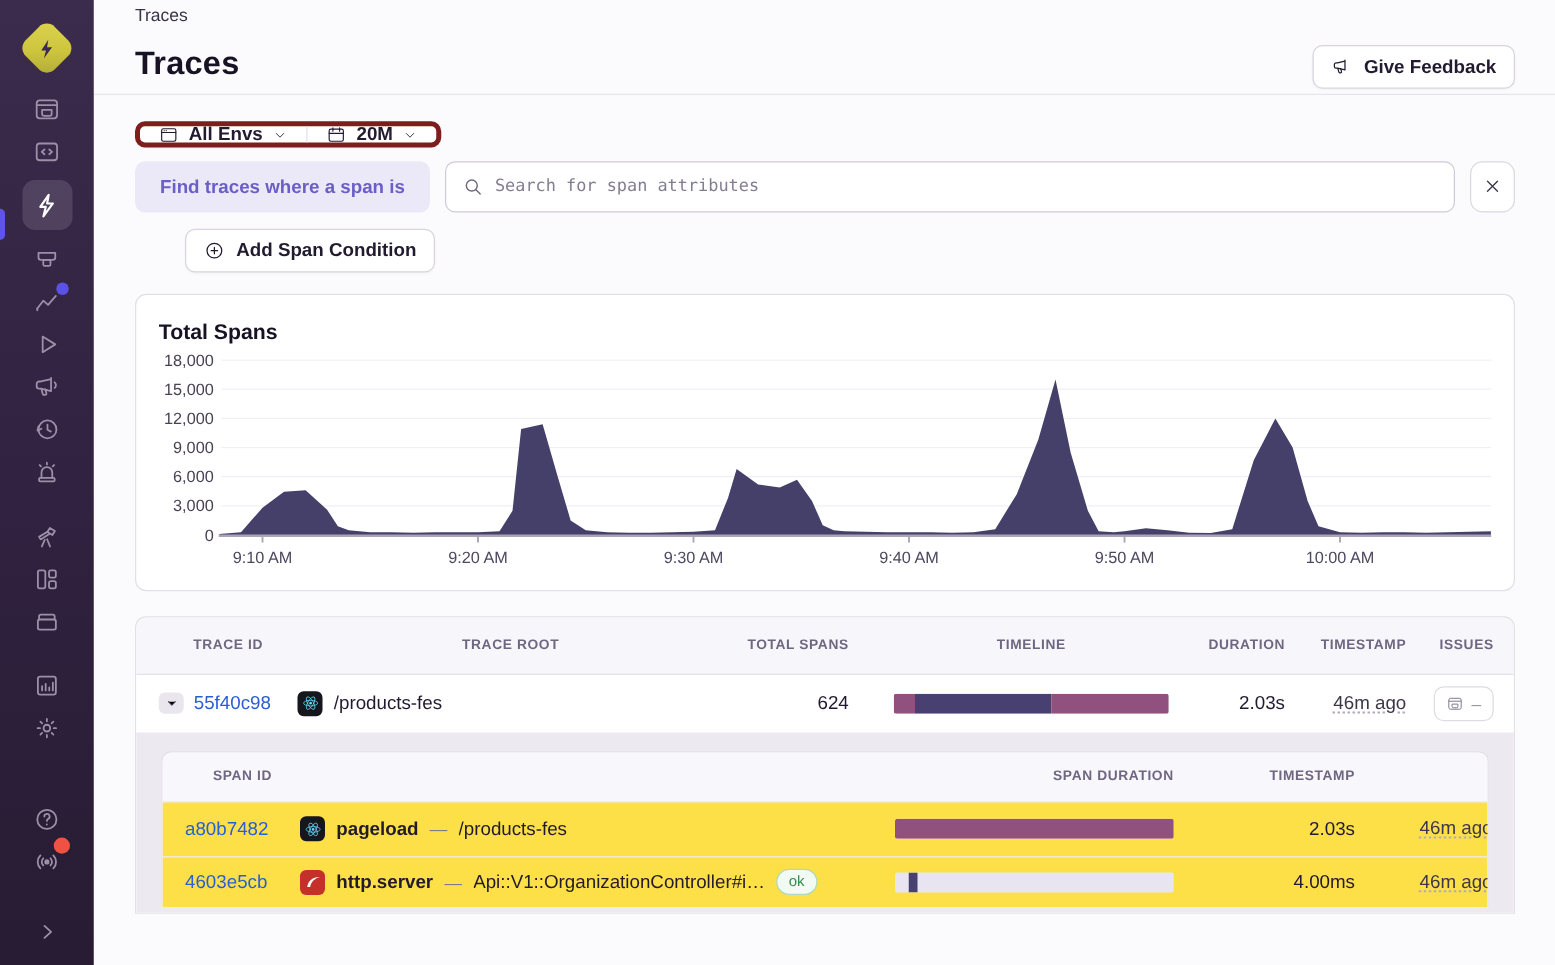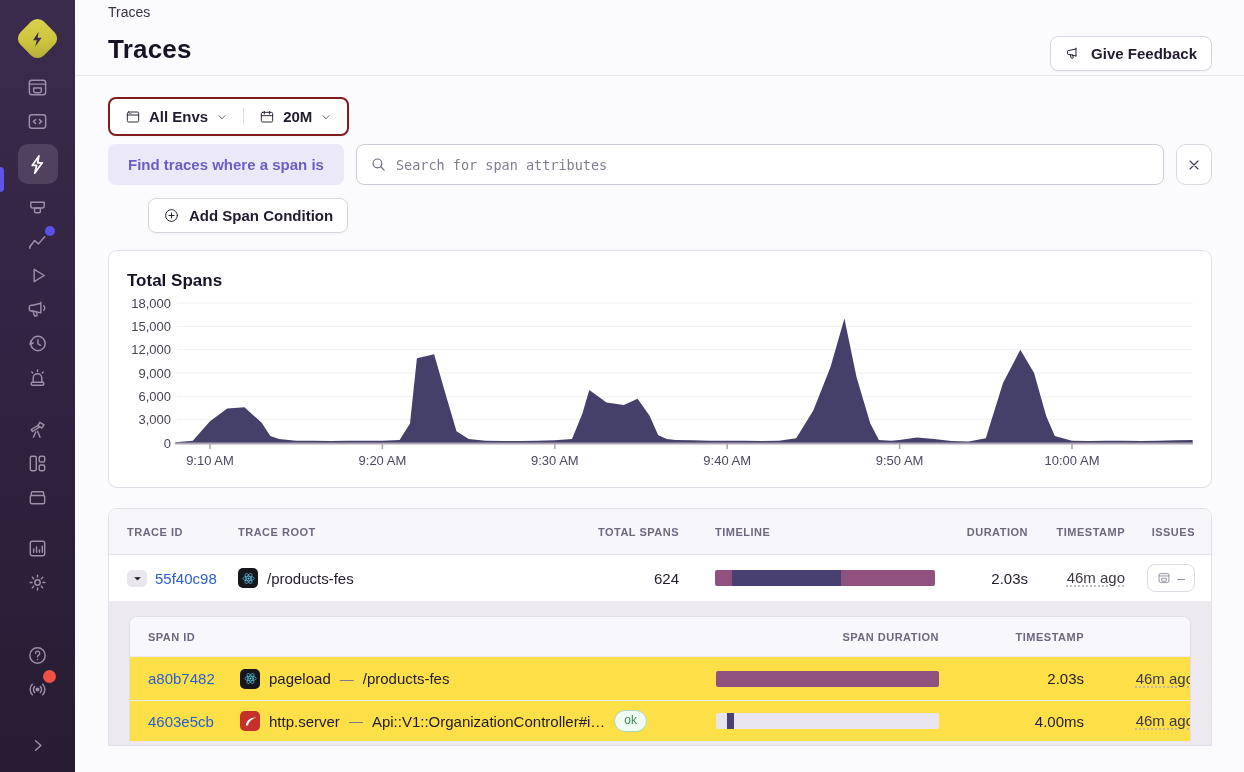--- a/index.html
+++ b/index.html
@@ -35,21 +35,21 @@
   .breadcrumb { font-size:14px; color:#3A3348; padding-top:4px; display:inline-block; cursor:pointer; }
   .page-title { font-size:26px; font-weight:700; color:#181225; margin-top:13px; letter-spacing:.2px; }
   .feedback-btn { position:absolute; right:32px; top:36px; height:35px; display:inline-flex; align-items:center; gap:9px;
     background:#fff; border:1px solid #D9D4DF; border-radius:8px; padding:0 14px; font-size:15px; font-weight:700; color:#221A2E;
     cursor:pointer; box-shadow:0 1px 2px rgba(40,30,60,.04); }
   .feedback-btn svg { stroke:#221A2E; fill:none; stroke-width:1.4; stroke-linecap:round; stroke-linejoin:round; }
 
   .content { padding:21px 32px 0 33px; }
 
   
-  .filter-bar { display:inline-flex; height:39px; background:#fff; border:2px solid #7f1d1d; border-radius:8px;
+  .filter-bar { display:inline-flex; height:21px; background:#fff; border:4px solid #7f1d1d; border-radius:8px;
     box-shadow:0 1px 2px rgba(40,30,60,.04); overflow:hidden;align-items:center; }
   .filter-seg { display:inline-flex; align-items:center; gap:8px; padding:0 15px; cursor:pointer; font-size:15px; font-weight:700; color:#221A2E; }
   .filter-seg + .filter-seg { border-left:1px solid #E3DFE8; }
   .filter-seg svg { stroke:#221A2E; fill:none; stroke-width:1.4; stroke-linecap:round; stroke-linejoin:round; }
   .chev { stroke:#221A2E; fill:none; stroke-width:1.8; stroke-linecap:round; stroke-linejoin:round; }
 
   
   .query-row { display:flex; align-items:stretch; margin-top:8px; gap:12px; }
   .where-chip { display:flex; align-items:center; background:#EBE8F7; border-radius:8px; padding:0 20px;
     color:#6A5EC7; font-size:15px; font-weight:700; white-space:nowrap; }
@@ -72,21 +72,21 @@
   .chart-card { margin-top:17px; background:#fff; border:1px solid #E3DFE8; border-radius:9px; height:238px; position:relative; }
   .chart-title { font-size:17px; font-weight:700; color:#181225; padding:20px 0 0 18px; }
   #spans-chart { position:absolute; left:16px; top:42px; }
   #spans-chart text.tick { font-family:"Liberation Sans",sans-serif; font-size:13px; fill:#494254; }
   #spans-chart text.xtick { font-family:"Liberation Sans",sans-serif; font-size:13px; fill:#4E4860; }
 
   
   .table-card { margin-top:20px; background:#fff; border:1px solid #E3DFE8; border-radius:9px 9px 0 0; overflow:hidden; }
   .trow { display:grid; grid-template-columns:111px 341px 100px 36px 220px 93px 97px 70px; align-items:center; padding:0 18px; }
   .thead { height:46px; background:#F7F6FA; border-bottom:1px solid #E5E1EA; }
-  .th { font-size:11px; font-weight:700; letter-spacing:.5px; color:#6F6781; text-transform:uppercase; }
+  .th { font-size:11px; font-weight:700; letter-spacing:.5px; color:#6F6781; text-transform:uppercase;text-align:center; }
   .r { text-align:right; }
   .trace-row { height:46px; background:#fff; }
   .cell { font-size:15px; color:#221A2E; }
   .id-cell { display:flex; align-items:center; gap:8px; }
   .toggle-btn { width:20px; height:17px; background:#E9E6EE; border-radius:5px; display:flex; align-items:center; justify-content:center; cursor:pointer; }
   .toggle-btn svg { stroke:#3E3851; stroke-width:1.8; stroke-linecap:round; stroke-linejoin:round; }
   .link { color:#2A5FD1; cursor:pointer; font-size:15px; }
   .root-cell { display:flex; align-items:center; gap:9px; }
   .tile { width:20px; height:20px; border-radius:5px; display:flex; align-items:center; justify-content:center; flex:none; }
   .tile-react { background:#16161D; }
@@ -100,21 +100,21 @@
   .issues-dash { color:#9B93A6; font-size:14px; }
 
   
   .expanded { background:#ECE9F1; padding:15px 20px 0 20px; height:144px; }
   .subtable { background:#fff; border:1px solid #E2DDE8; border-bottom:none; border-radius:8px 8px 0 0; overflow:hidden; }
   .srow { display:grid; grid-template-columns:92px 476px 223px 145px 110px; align-items:center; padding:0 18px; }
   .shead { height:40px; background:#F8F7FB; border-bottom:1px solid #EBE7EF; }
   .span-row { height:43px; background:#fde047; }
   .span-row + .span-row { border-top:1px solid #EEEAF2; height:41px; }
   .desc-cell { display:flex; align-items:center; gap:9px; min-width:0; }
-  .op { font-weight:400; color:#221A2E; font-size:15px; }
+  .op { font-weight:700; color:#221A2E; font-size:15px; }
   .sep { color:#80788E; font-size:14px; }
   .desc-text { color:#221A2E; font-size:15px; white-space:nowrap; overflow:hidden; text-overflow:ellipsis; }
   .ok-badge { font-size:12px; color:#3C8A50; background:#F2FAF4; border:1px solid #AFD9BC; border-radius:999px;
     padding:2px 9px; line-height:1.3; flex:none; }
 </style>
 </head>
 <body>
 
 <nav class="sidebar">
   <div class="logo-wrap">

